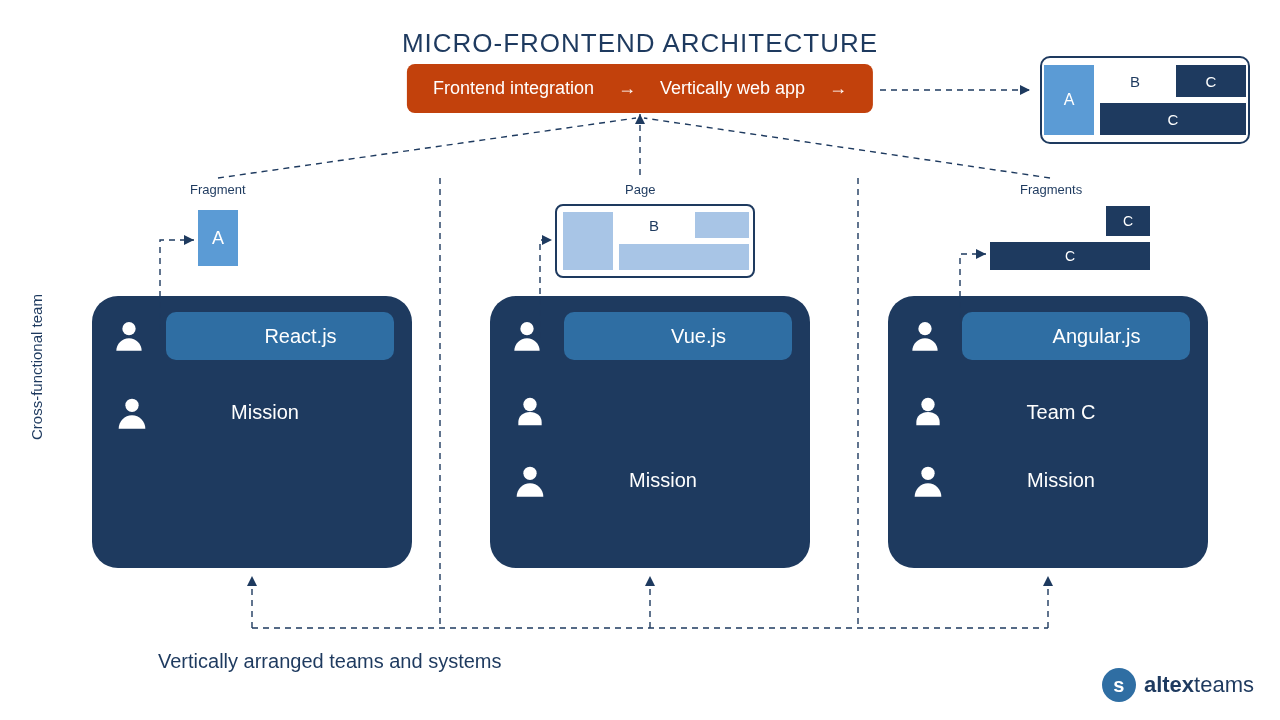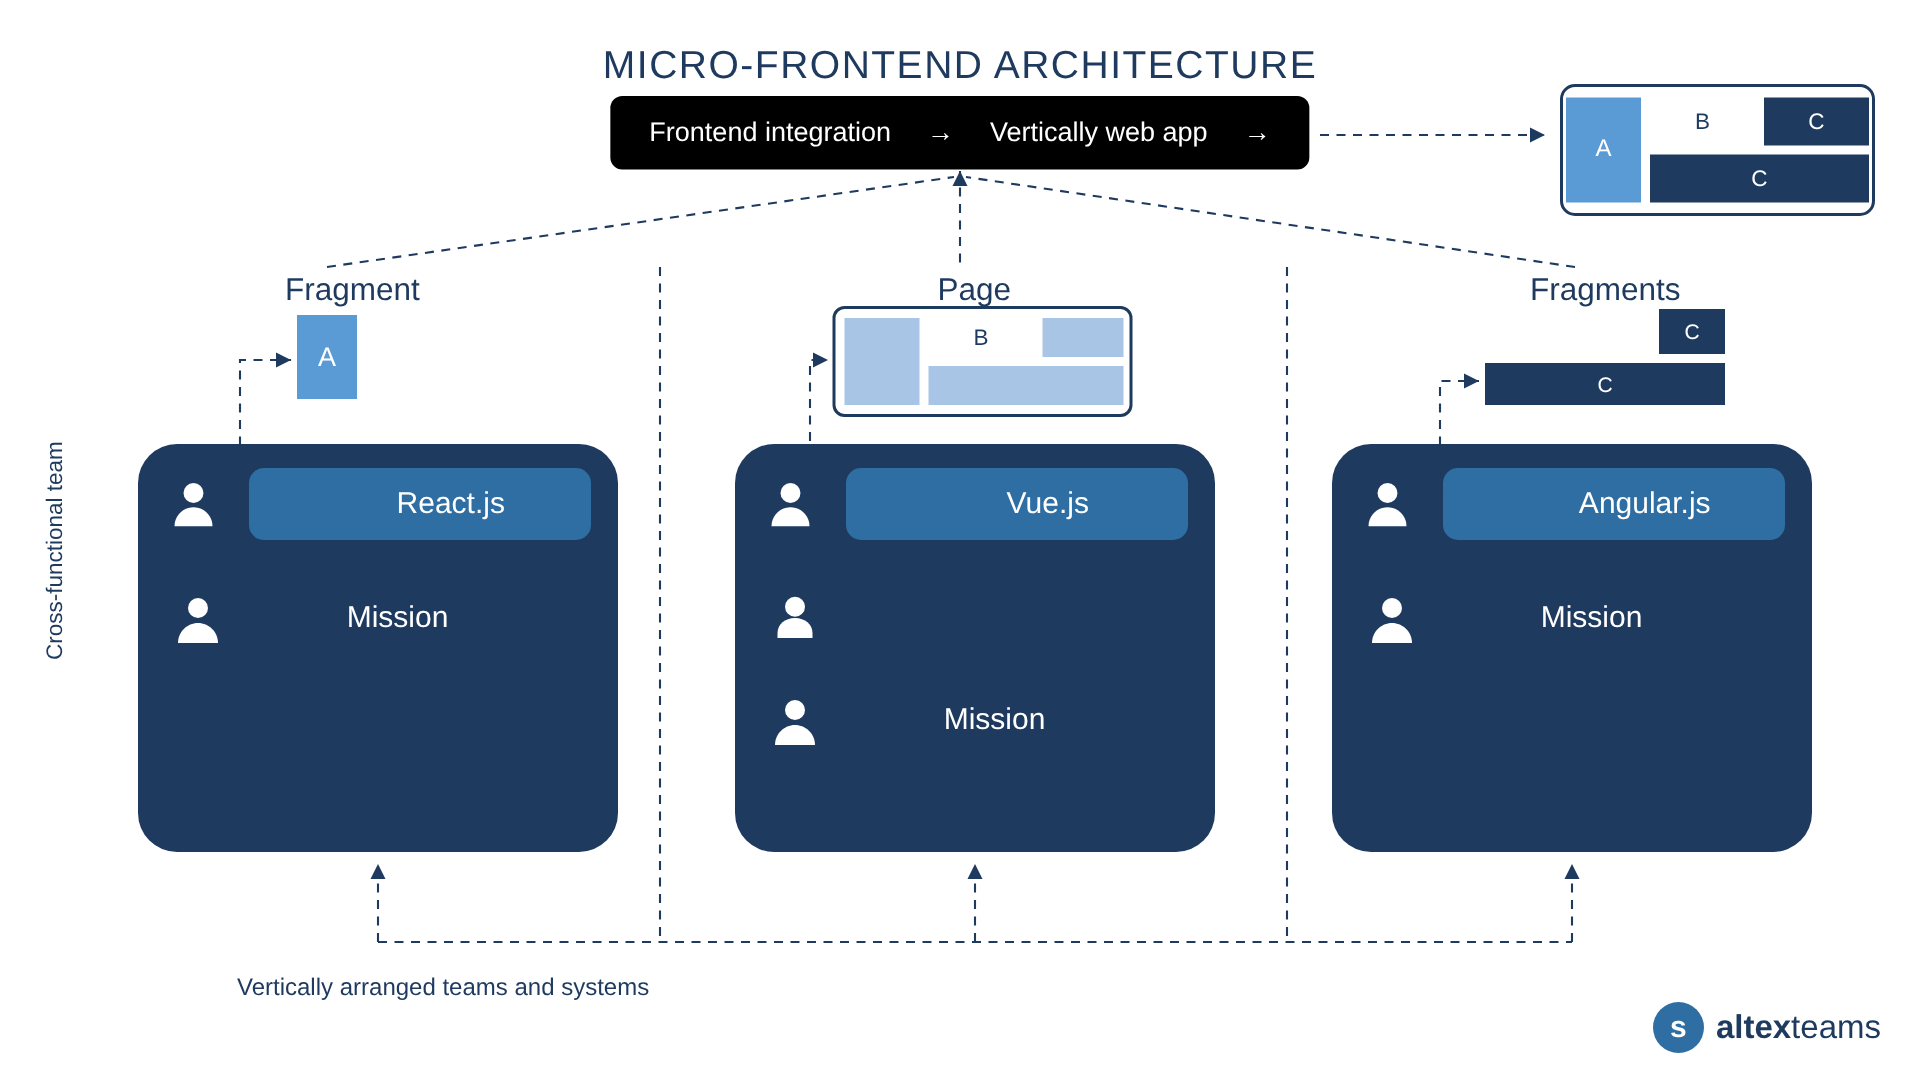--- a/index.html
+++ b/index.html
@@ -19,21 +19,21 @@
     color: #1e3a5f;
     padding-top: 28px;
     font-weight: 400;
   }
   
   .integration {
     position: absolute;
     top: 64px;
     left: 50%;
     transform: translateX(-50%);
-    background: #000000;
+    background: #c2410c;
     color: #fff;
     border-radius: 8px;
     padding: 14px 26px;
     font-size: 18px;
     display: flex;
     gap: 24px;
     align-items: center;
   }
   .arrow-glyph { font-size: 18px; }
   
@@ -51,21 +51,21 @@
     grid-template-rows: 32px 32px;
     gap: 6px;
     align-content: center;
     justify-content: center;
   }
   .ip-a { grid-row: 1 / 3; background:#5b9bd5; color:#fff; display:flex; align-items:center; justify-content:center; font-size:16px; }
   .ip-b { grid-column: 2; grid-row:1; display:flex; align-items:center; justify-content:center; color:#1e3a5f; font-size:15px; }
   .ip-c1 { grid-column:3; grid-row:1; background:#1e3a5f; color:#fff; display:flex; align-items:center; justify-content:center; font-size:15px; }
   .ip-c2 { grid-column:2 / 4; grid-row:2; background:#1e3a5f; color:#fff; display:flex; align-items:center; justify-content:center; font-size:15px; }
   
-  .col-label { position:absolute; top: 182px; font-size:21px; color:#1e3a5f; }
+  .col-label { position:absolute; top: 182px; font-size:13px; color:#1e3a5f; }
   .col-label.c1 { left: 190px; }
   .col-label.c2 { left: 625px; }
   .col-label.c3 { left: 1020px; }
   
   .frag-a {
     position:absolute; top:210px; left:198px;
     width:40px; height:56px; background:#5b9bd5; color:#fff;
     display:flex; align-items:center; justify-content:center; font-size:18px;
   }
   .page-b-card {
@@ -134,21 +134,21 @@
     left: 28px; top: 440px;
     transform: rotate(-90deg);
     transform-origin: left top;
     font-size:15px;
     color:#1e3a5f;
     white-space:nowrap;
   }
   .bottom-label {
     position:absolute;
     left: 158px; top: 650px;
-    font-size:16px;
+    font-size:20px;
     color:#1e3a5f;
   }
   
   .logo {
     position:absolute;
     right: 26px; bottom: 18px;
     display:flex; align-items:center; gap:8px;
     color:#1e3a5f;
     font-size:22px;
   }
@@ -253,20 +253,29 @@
 </div>
 
 <div class="team-card tc3">
   <div class="top-person">
     <svg viewBox="0 0 24 24">
         <circle cx="12" cy="8" r="4.2"></circle>
         <path d="M4 22c0-4.4 3.6-8 8-8s8 3.6 8 8z"></path>
       </svg>
   </div>
   <div class="tech-chip">Angular.js</div>
+  <div class="card-row">
+    <span class="person-icon">
+      <svg viewBox="0 0 24 24">
+          <circle cx="12" cy="7.5" r="4"></circle>
+          <path d="M12 12c-4 0-7 2.6-7 6v2h14v-2c0-3.4-3-6-7-6z"></path>
+        </svg>
+    </span>
+    <span class="label">Team C</span>
+  </div>
   <div class="card-row">
     <span class="person-icon">
       <svg viewBox="0 0 24 24">
           <circle cx="12" cy="8" r="4"></circle>
           <path d="M4 22c0-4.4 3.6-8 8-8s8 3.6 8 8z"></path>
         </svg>
     </span>
     <span class="label">Mission</span>
   </div>
 </div>

